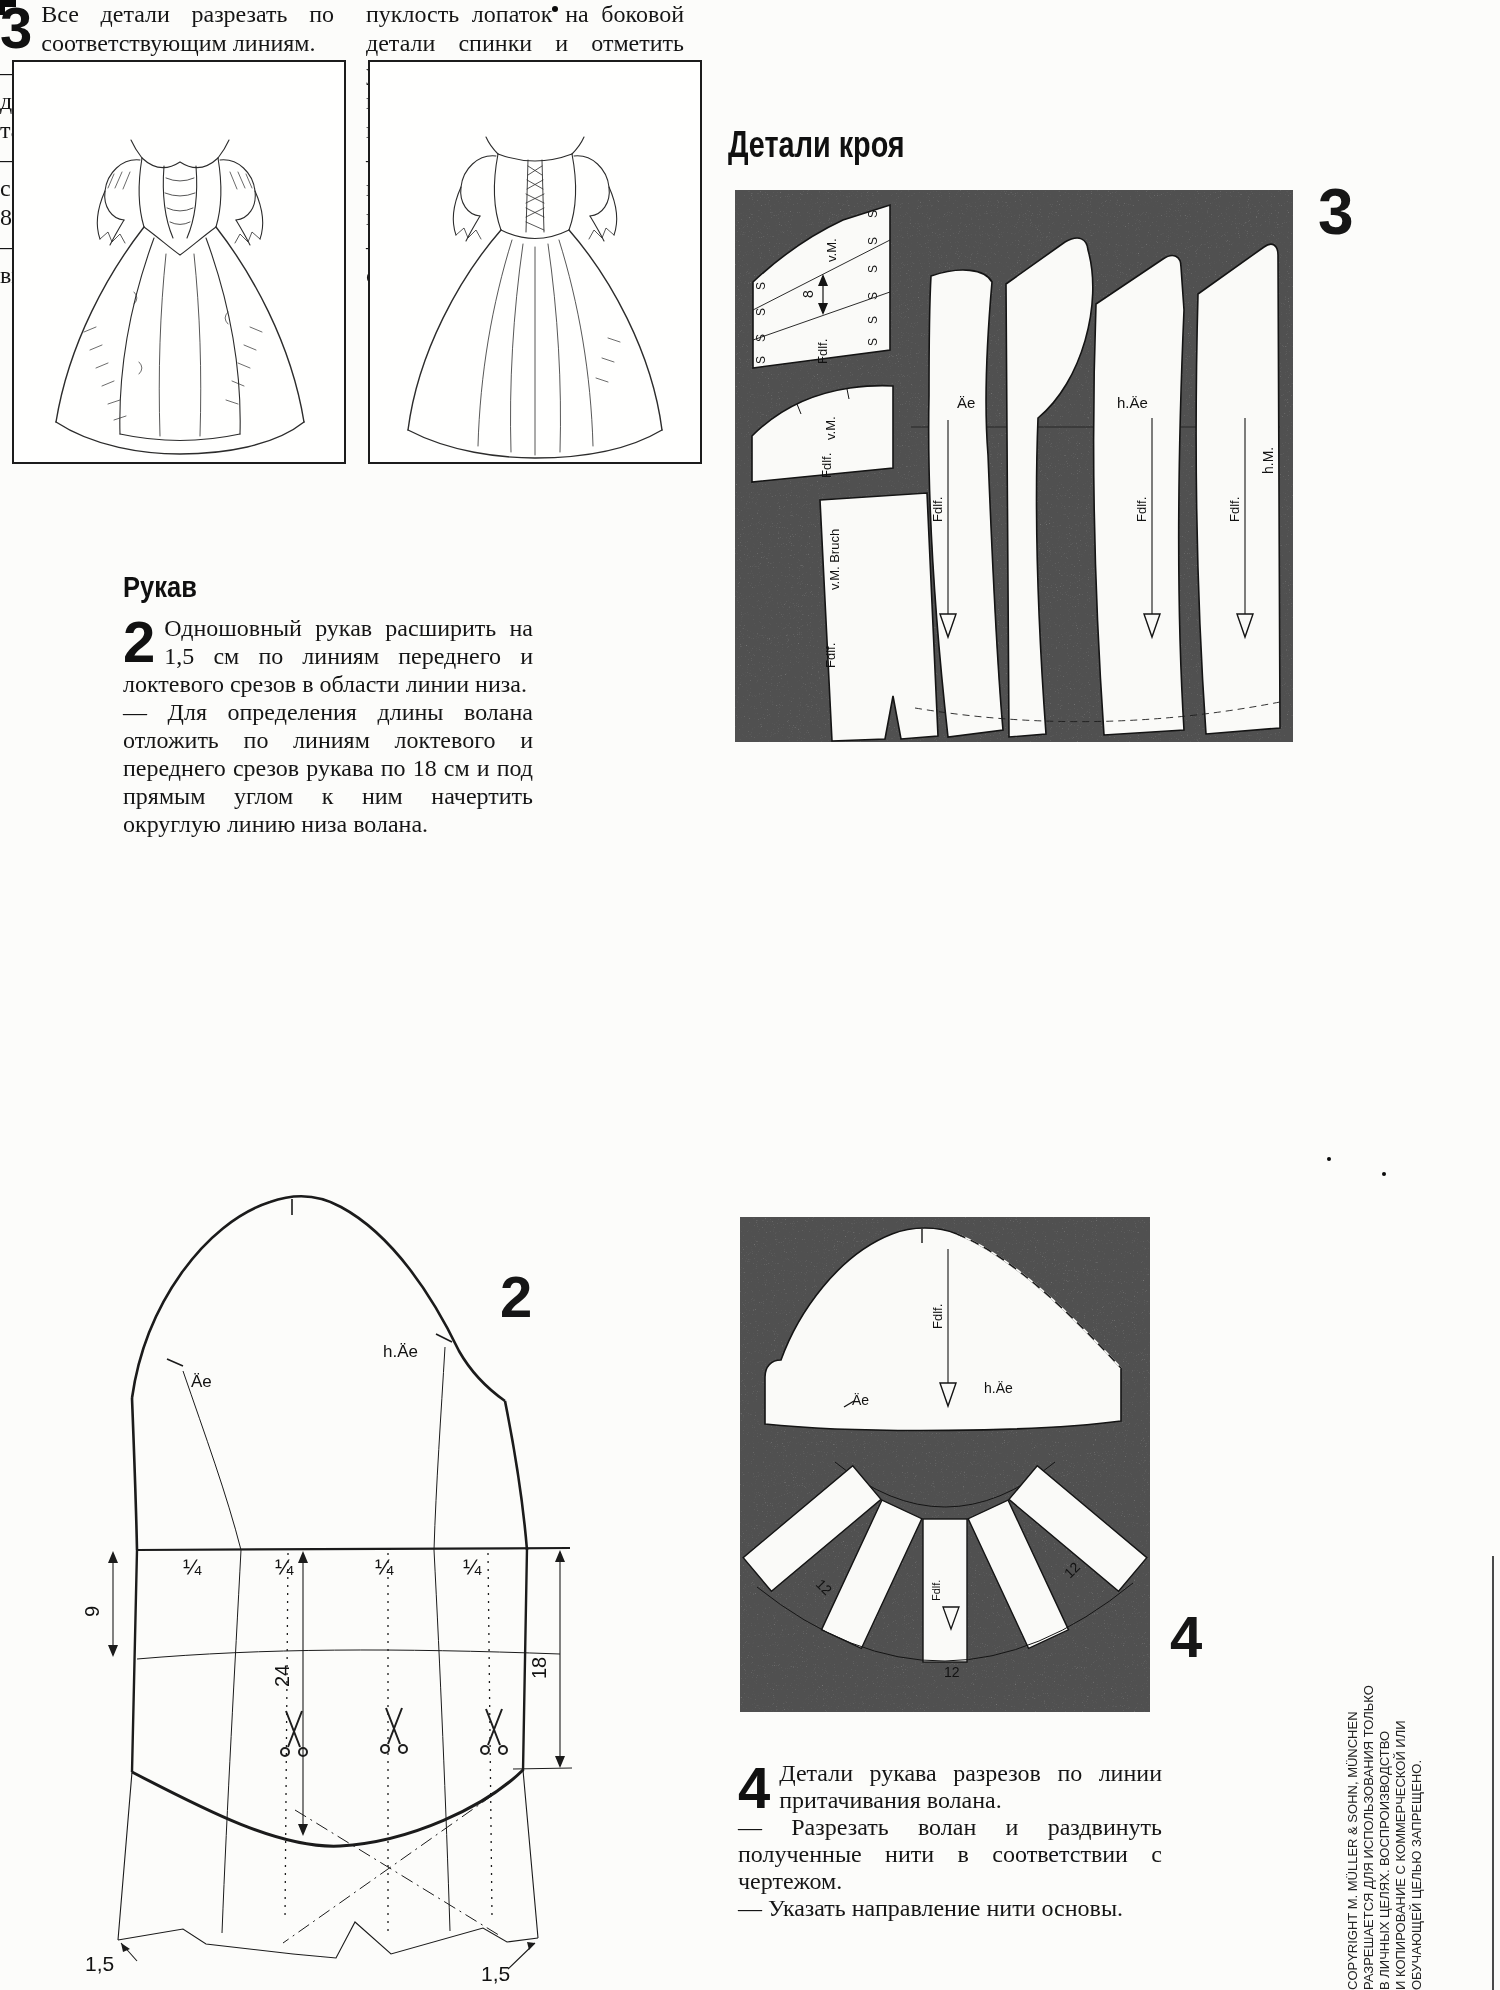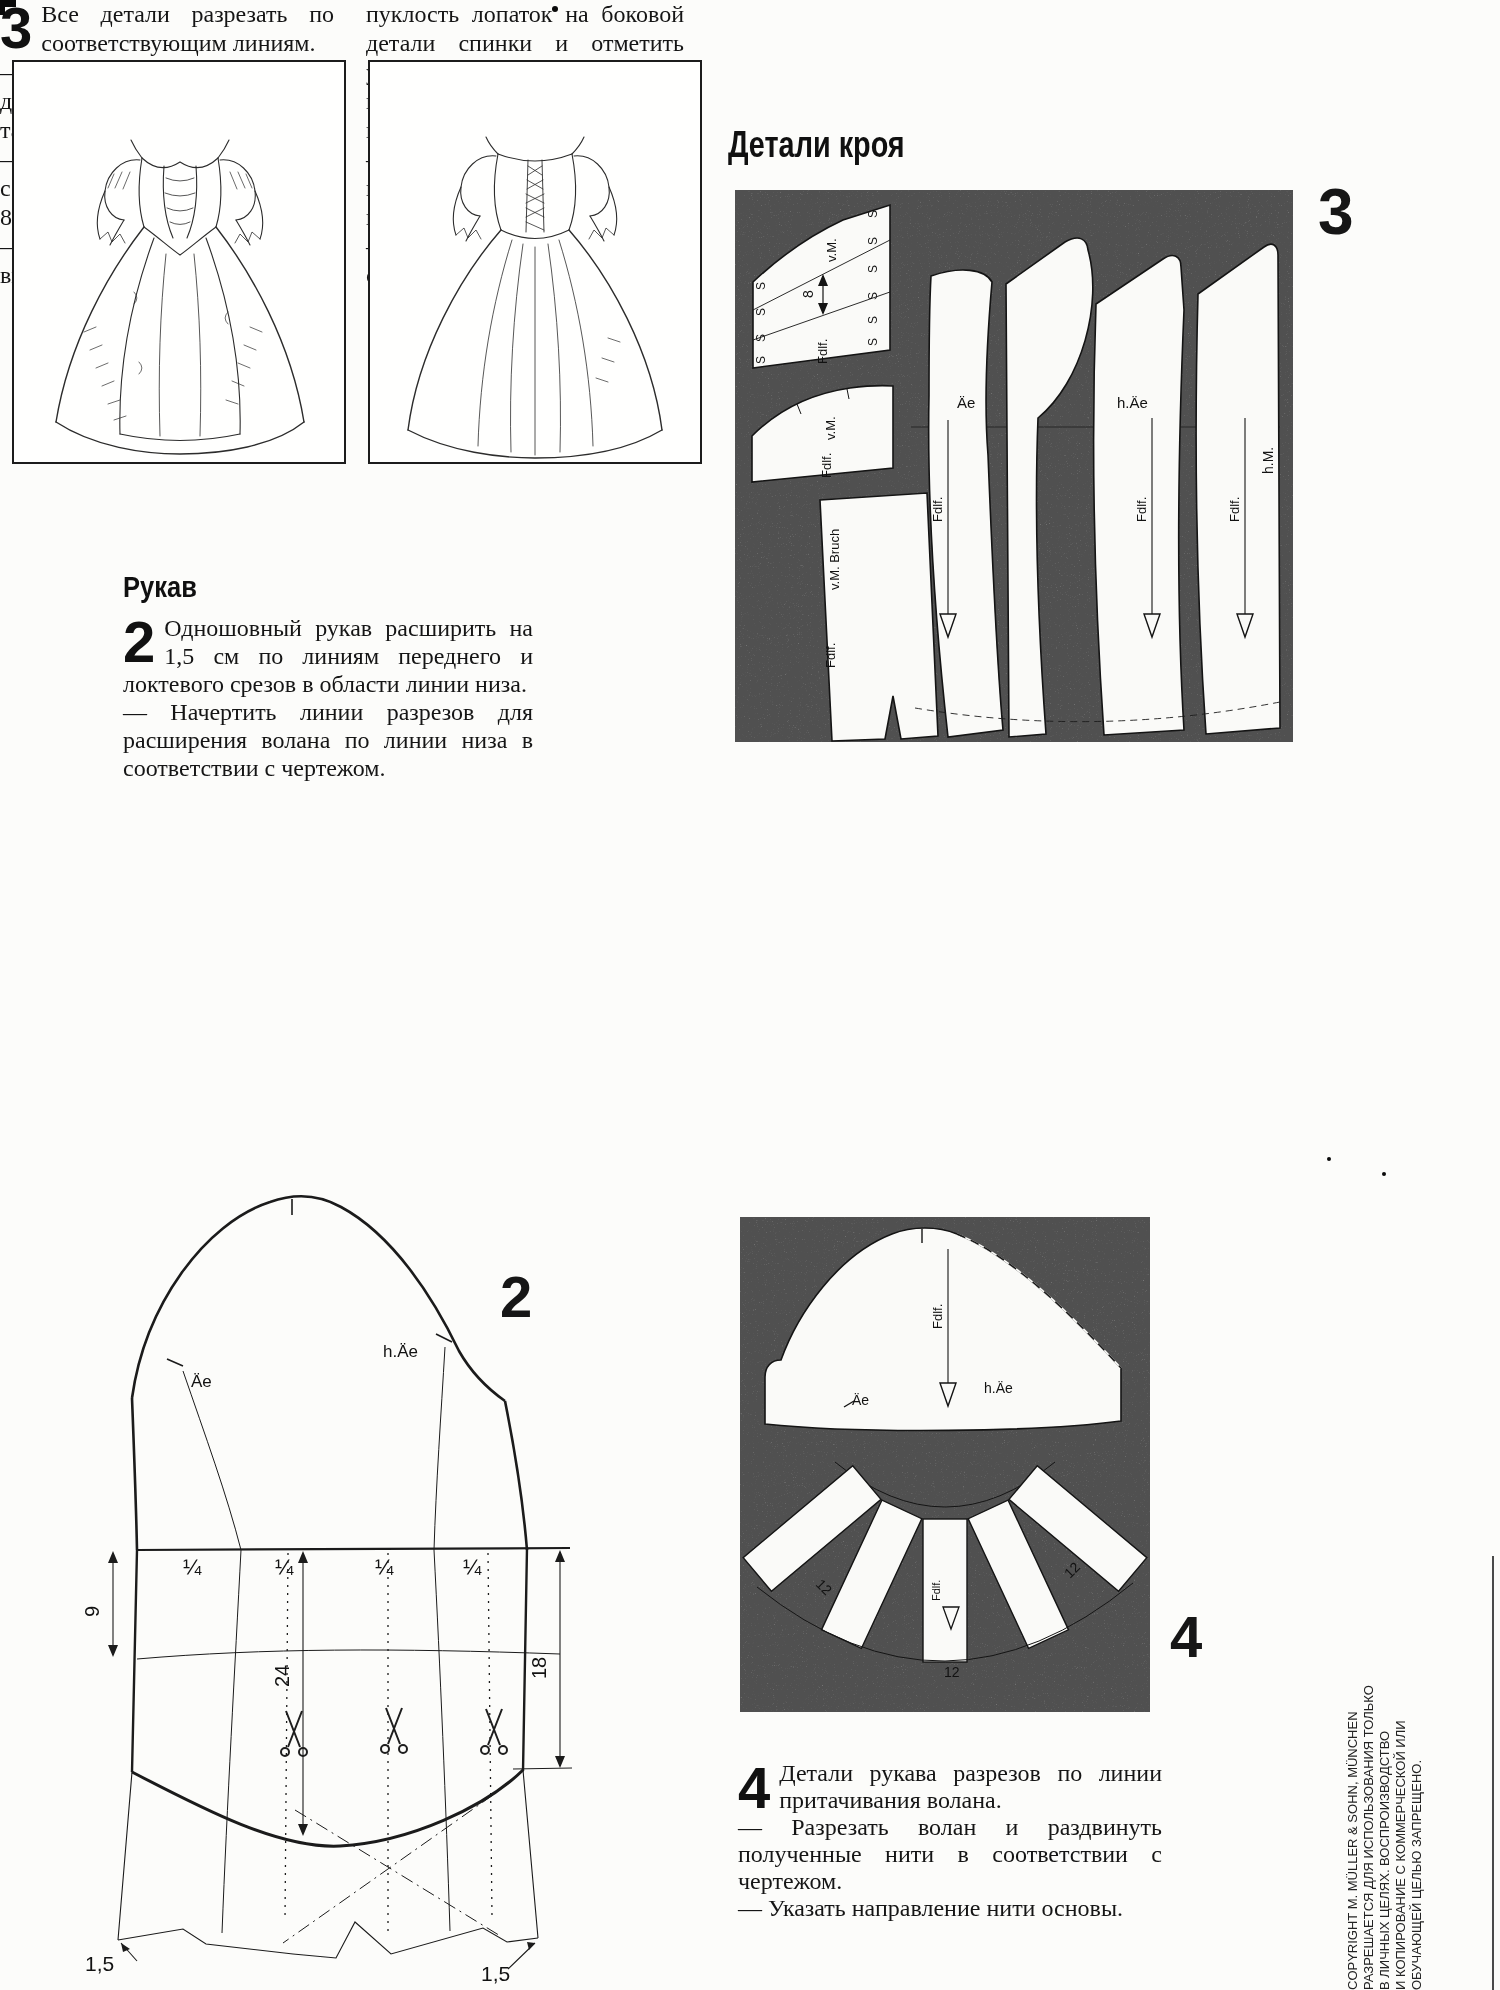--- a/index.html
+++ b/index.html
@@ -195,21 +195,21 @@
       <text transform="rotate(-90 504 332)" x="504" y="332" font-size="13">Fdlf.</text>
       <text transform="rotate(-90 538 284)" x="538" y="284" font-size="14">h.M.</text>
     </g>
     <path d="M180,518 Q360,548 545,512" fill="none" stroke="#1c1c1c" stroke-width="0.9" stroke-dasharray="7 5"></path>
   </svg>
 
   <div id="heading-sleeve" class="h-sans">Рукав</div>
 
   <div id="step2" class="bodytext">
     <p><span class="dropcap">2</span><span>Одношовный рукав расширить на 1,5 см по линиям переднего и локтевого срезов в области линии низа.</span></p>
-    <p>— Начертить линии разрезов для расширения волана по линии низа в соответствии с чертежом.</p>
+    <p>— Для определения длины волана отложить по линиям локтевого и переднего срезов рукава по 18 см и под прямым углом к ним начертить округлую линию низа волана.</p>
   </div>
 
   <div id="step3">
     <div class="col1 bodytext" style="position:static;">
       <p><span class="dropcap">3</span><span>Все детали разрезать по соответствующим линиям.</span></p>
       <p>— На лифе закрыть растворы дополнительных вытачек по талии.</p>
       <p>— Вставку переда скопировать с чертежа, расширить деталь на 8 см для получения драпировки.</p>
       <p>— Соединить боковые стороны вытачки на вы-</p>
     </div>
     <div class="col2 bodytext" style="position:static;">

